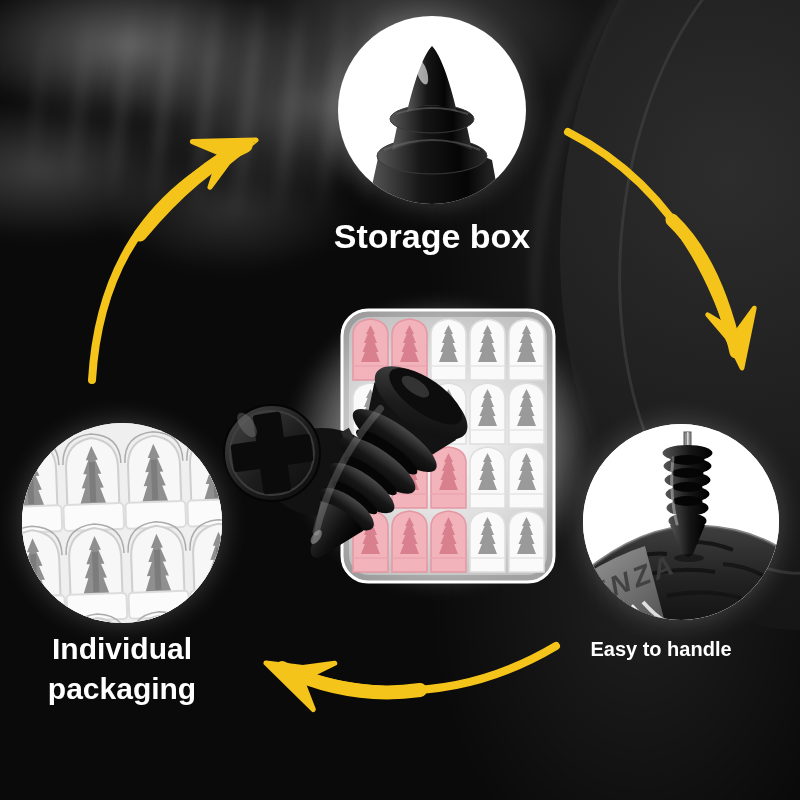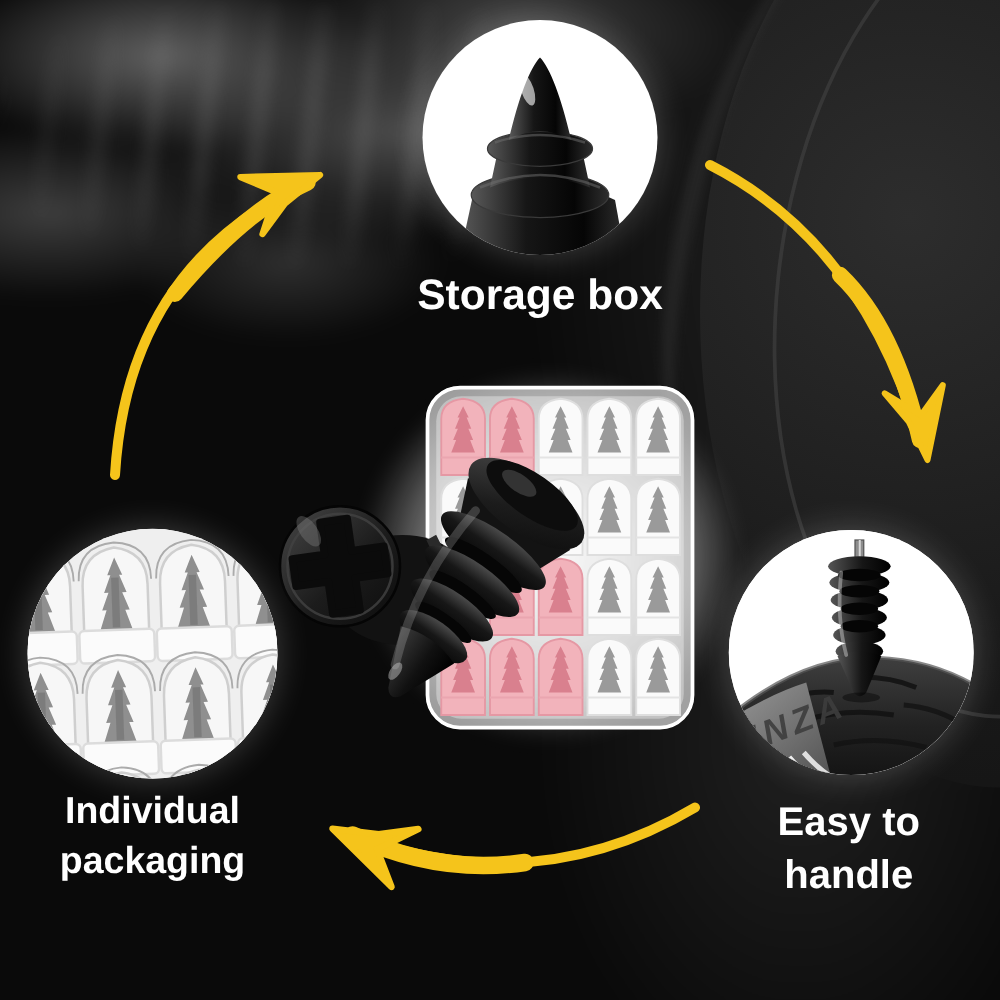--- a/index.html
+++ b/index.html
@@ -30,21 +30,21 @@
   
   .circle{position:absolute;border-radius:50%;background:#fff;overflow:hidden;
           box-shadow:0 0 28px rgba(255,255,255,.22);}
   .c-top  {left:338px;top:16px; width:188px;height:188px;}
   .c-left {left:22px; top:423px;width:200px;height:200px;}
   .c-right{left:583px;top:424px;width:196px;height:196px;}
   
   .label{position:absolute;font-weight:700;color:#fff;text-align:center;line-height:1.32;}
   .lab-top  {left:232px;top:214px;width:400px;font-size:34px;}
   .lab-left {left:32px; top:629px;width:180px;font-size:30px;}
-  .lab-right{left:594px;top:636px;width:170px;font-size:32px;}
+  .lab-right{left:576px;top:636px;width:170px;font-size:20px;}
   .overlay{position:absolute;left:0;top:0;pointer-events:none;}
 </style>
 </head>
 <body>
 
 <div class="stage">
 
   <div class="bg"></div>
   <div class="rocks"></div>
   <div class="rim rim1"></div>

